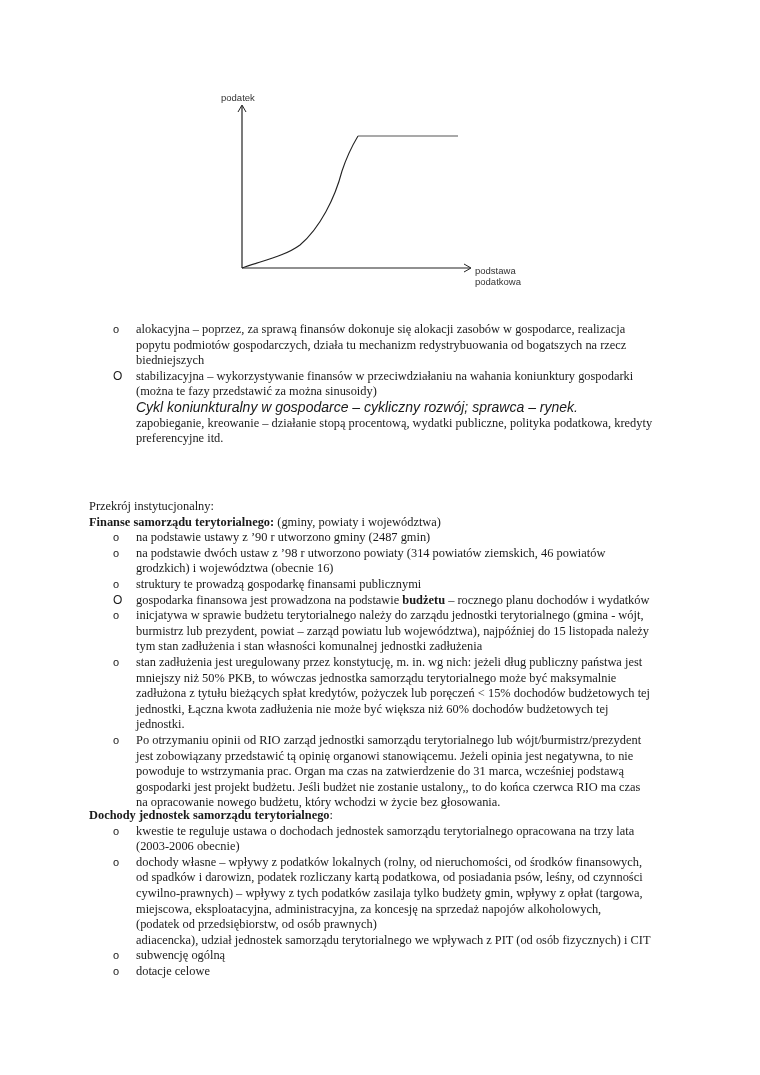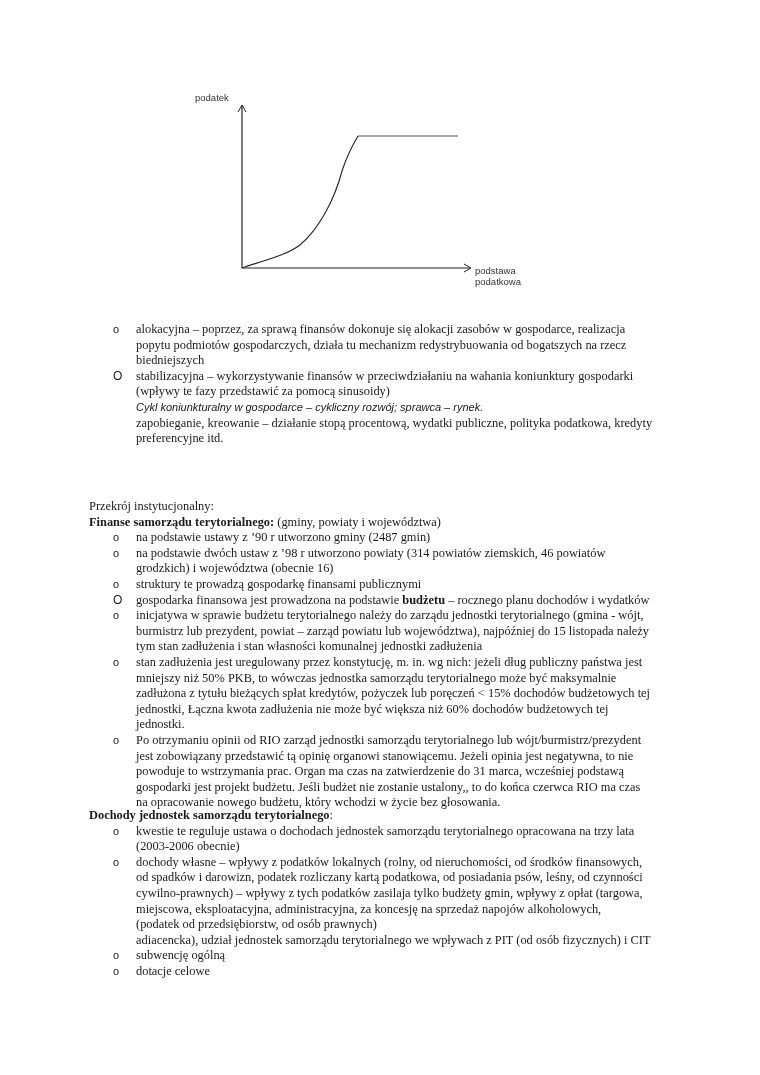--- a/index.html
+++ b/index.html
@@ -1,21 +1,21 @@
 <!DOCTYPE html>
 <html><head>
 <meta charset="utf-8">
 <style>
   html, body { margin:0; padding:0; background:#ffffff; }
   body { width:760px; height:1075px; position:relative; overflow:hidden;
          font-family:"Liberation Serif", serif; color:#1a1a1a; font-size:12.4px; }
   .figure { position:absolute; left:195px; top:88px; width:340px; height:210px; }
   .figure svg { position:absolute; left:0; top:0; }
   .axis-label { position:absolute; font-family:"Liberation Sans", sans-serif; font-size:9.5px; color:#333; line-height:11px; }
-  .ylab { left:0; top:4px; }
+  .ylab { left:26px; top:4px; }
   .xlab { left:280px; top:177px; width:70px; }
   .text { position:absolute; left:89px; width:590px; line-height:15.6px; }
   .line { white-space:nowrap; }
   .bullet-row { position:relative; padding-left:47px; }
   .bullet { position:absolute; left:24px; top:0; font-family:"Liberation Sans", sans-serif; font-size:11px; }
   .bullet.big { font-size:12px; }
   b { font-weight:bold; }
   i { font-style:italic; }
 </style>
 </head>
@@ -43,22 +43,22 @@
 <div class="text" style="top:322px;">
   <div class="bullet-row">
     <span class="bullet">o</span>
     <div class="line">alokacyjna – poprzez, za sprawą finansów dokonuje się alokacji zasobów w gospodarce, realizacja</div>
     <div class="line">popytu podmiotów gospodarczych, działa tu mechanizm redystrybuowania od bogatszych na rzecz</div>
     <div class="line">biedniejszych</div>
   </div>
   <div class="bullet-row">
     <span class="bullet big">O</span>
     <div class="line">stabilizacyjna – wykorzystywanie finansów w przeciwdziałaniu na wahania koniunktury gospodarki</div>
-    <div class="line">(wpływy te fazy przedstawić za pomocą sinusoidy)</div>
-    <div class="line" style="font-family:'Liberation Sans',sans-serif;font-size:11px;"><i>Cykl koniunkturalny w gospodarce – cykliczny rozwój; sprawca – rynek.</i></div>
+    <div class="line">(można te fazy przedstawić za można sinusoidy)</div>
+    <div class="line" style="font-family:'Liberation Sans',sans-serif;font-size:14px;"><i>Cykl koniunkturalny w gospodarce – cykliczny rozwój; sprawca – rynek.</i></div>
     <div class="line">zapobieganie, kreowanie – działanie stopą procentową, wydatki publiczne, polityka podatkowa, kredyty</div>
     <div class="line">preferencyjne itd.</div>
   </div>
 </div>
 
 <div class="text" style="top:459px;margin-top:40px;">
   <div class="line">Przekrój instytucjonalny:</div>
   <div class="line"><b>Finanse samorządu terytorialnego:</b><span> (gminy, powiaty i województwa)</span></div>
 
   <div class="bullet-row">

